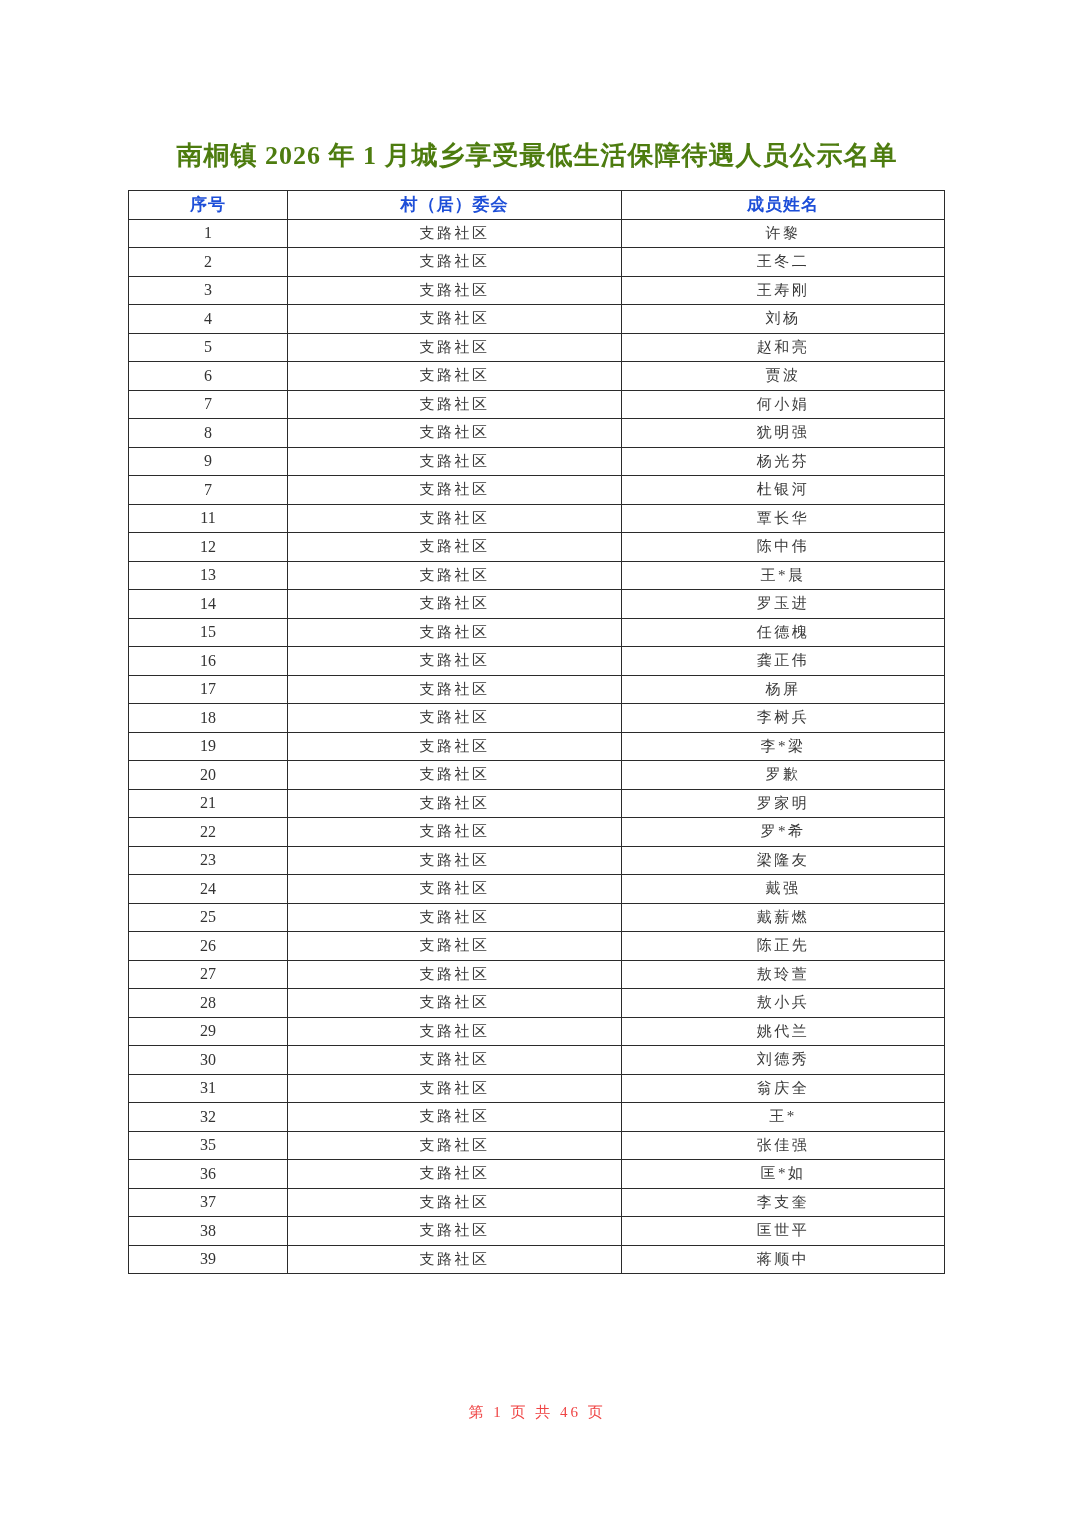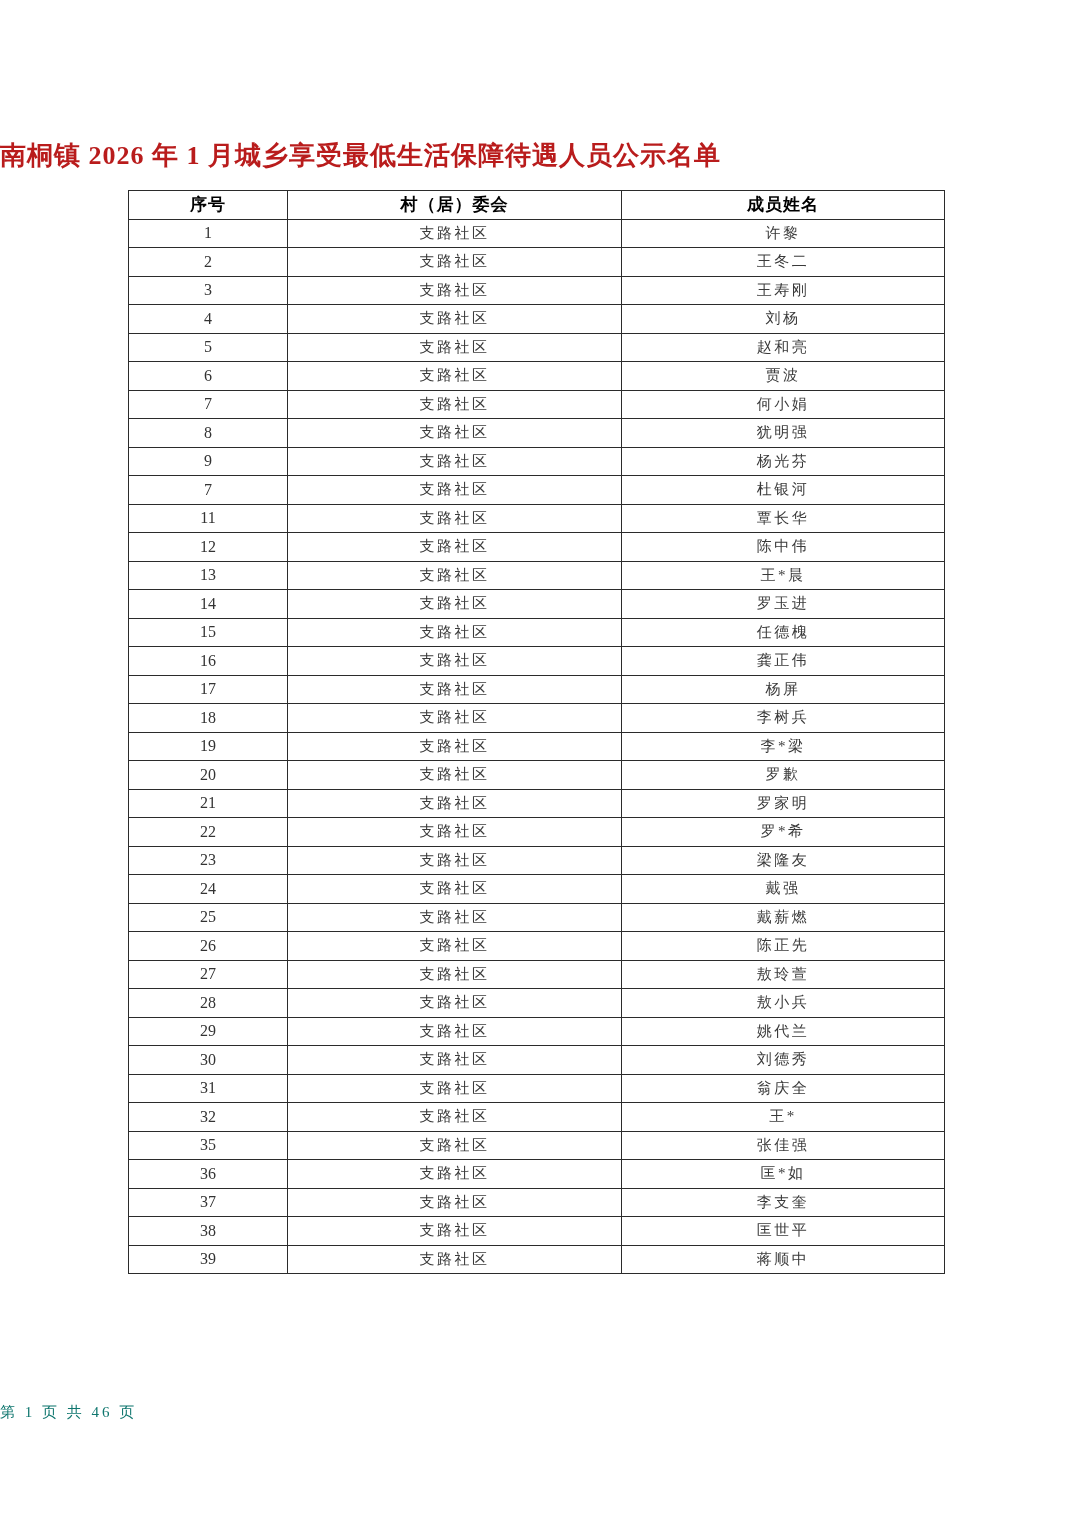--- a/index.html
+++ b/index.html
@@ -14,24 +14,24 @@
     background: #ffffff;
     font-family: "Liberation Serif", "DejaVu Serif", serif;
     color: #2e2e2e;
     overflow: hidden;
   }
   .doc-title {
     position: absolute;
     top: 138px;
     left: 0;
     width: 100%;
-    text-align: left;
+    text-align: center;
     font-size: 26px;
     font-weight: bold;
-    color: #b91c1c;
+    color: #4d7c0f;
     letter-spacing: 1px;
     margin: 0;
   }
   table.roster {
     position: absolute;
     left: 128px;
     top: 190px;
     width: 816px;
     border-collapse: collapse;
     table-layout: fixed;
@@ -44,41 +44,41 @@
     height: 27.5px;
     padding: 0;
     text-align: center;
     vertical-align: middle;
     overflow: hidden;
     white-space: nowrap;
   }
   table.roster th {
     font-size: 17px;
     font-weight: bold;
-    color: #000000;
+    color: #1d4ed8;
     letter-spacing: 1px;
   }
   table.roster td {
     font-size: 15px;
     color: #3a3a3a;
     letter-spacing: 2.5px;
   }
   table.roster td.cell-no {
     font-size: 16px;
     letter-spacing: 0;
     color: #333333;
   }
   .page-footer {
     position: absolute;
     top: 1403px;
     left: 0;
     width: 100%;
-    text-align: left;
+    text-align: center;
     font-size: 15px;
-    color: #0f766e;
+    color: #ef4444;
     letter-spacing: 3px;
     font-family: "Liberation Serif", "DejaVu Sans", serif;
   }
 </style>
 </head>
 <body>
 
 <div class="page">
 
   <h1 class="doc-title">南桐镇 2026 年 1 月城乡享受最低生活保障待遇人员公示名单</h1>

